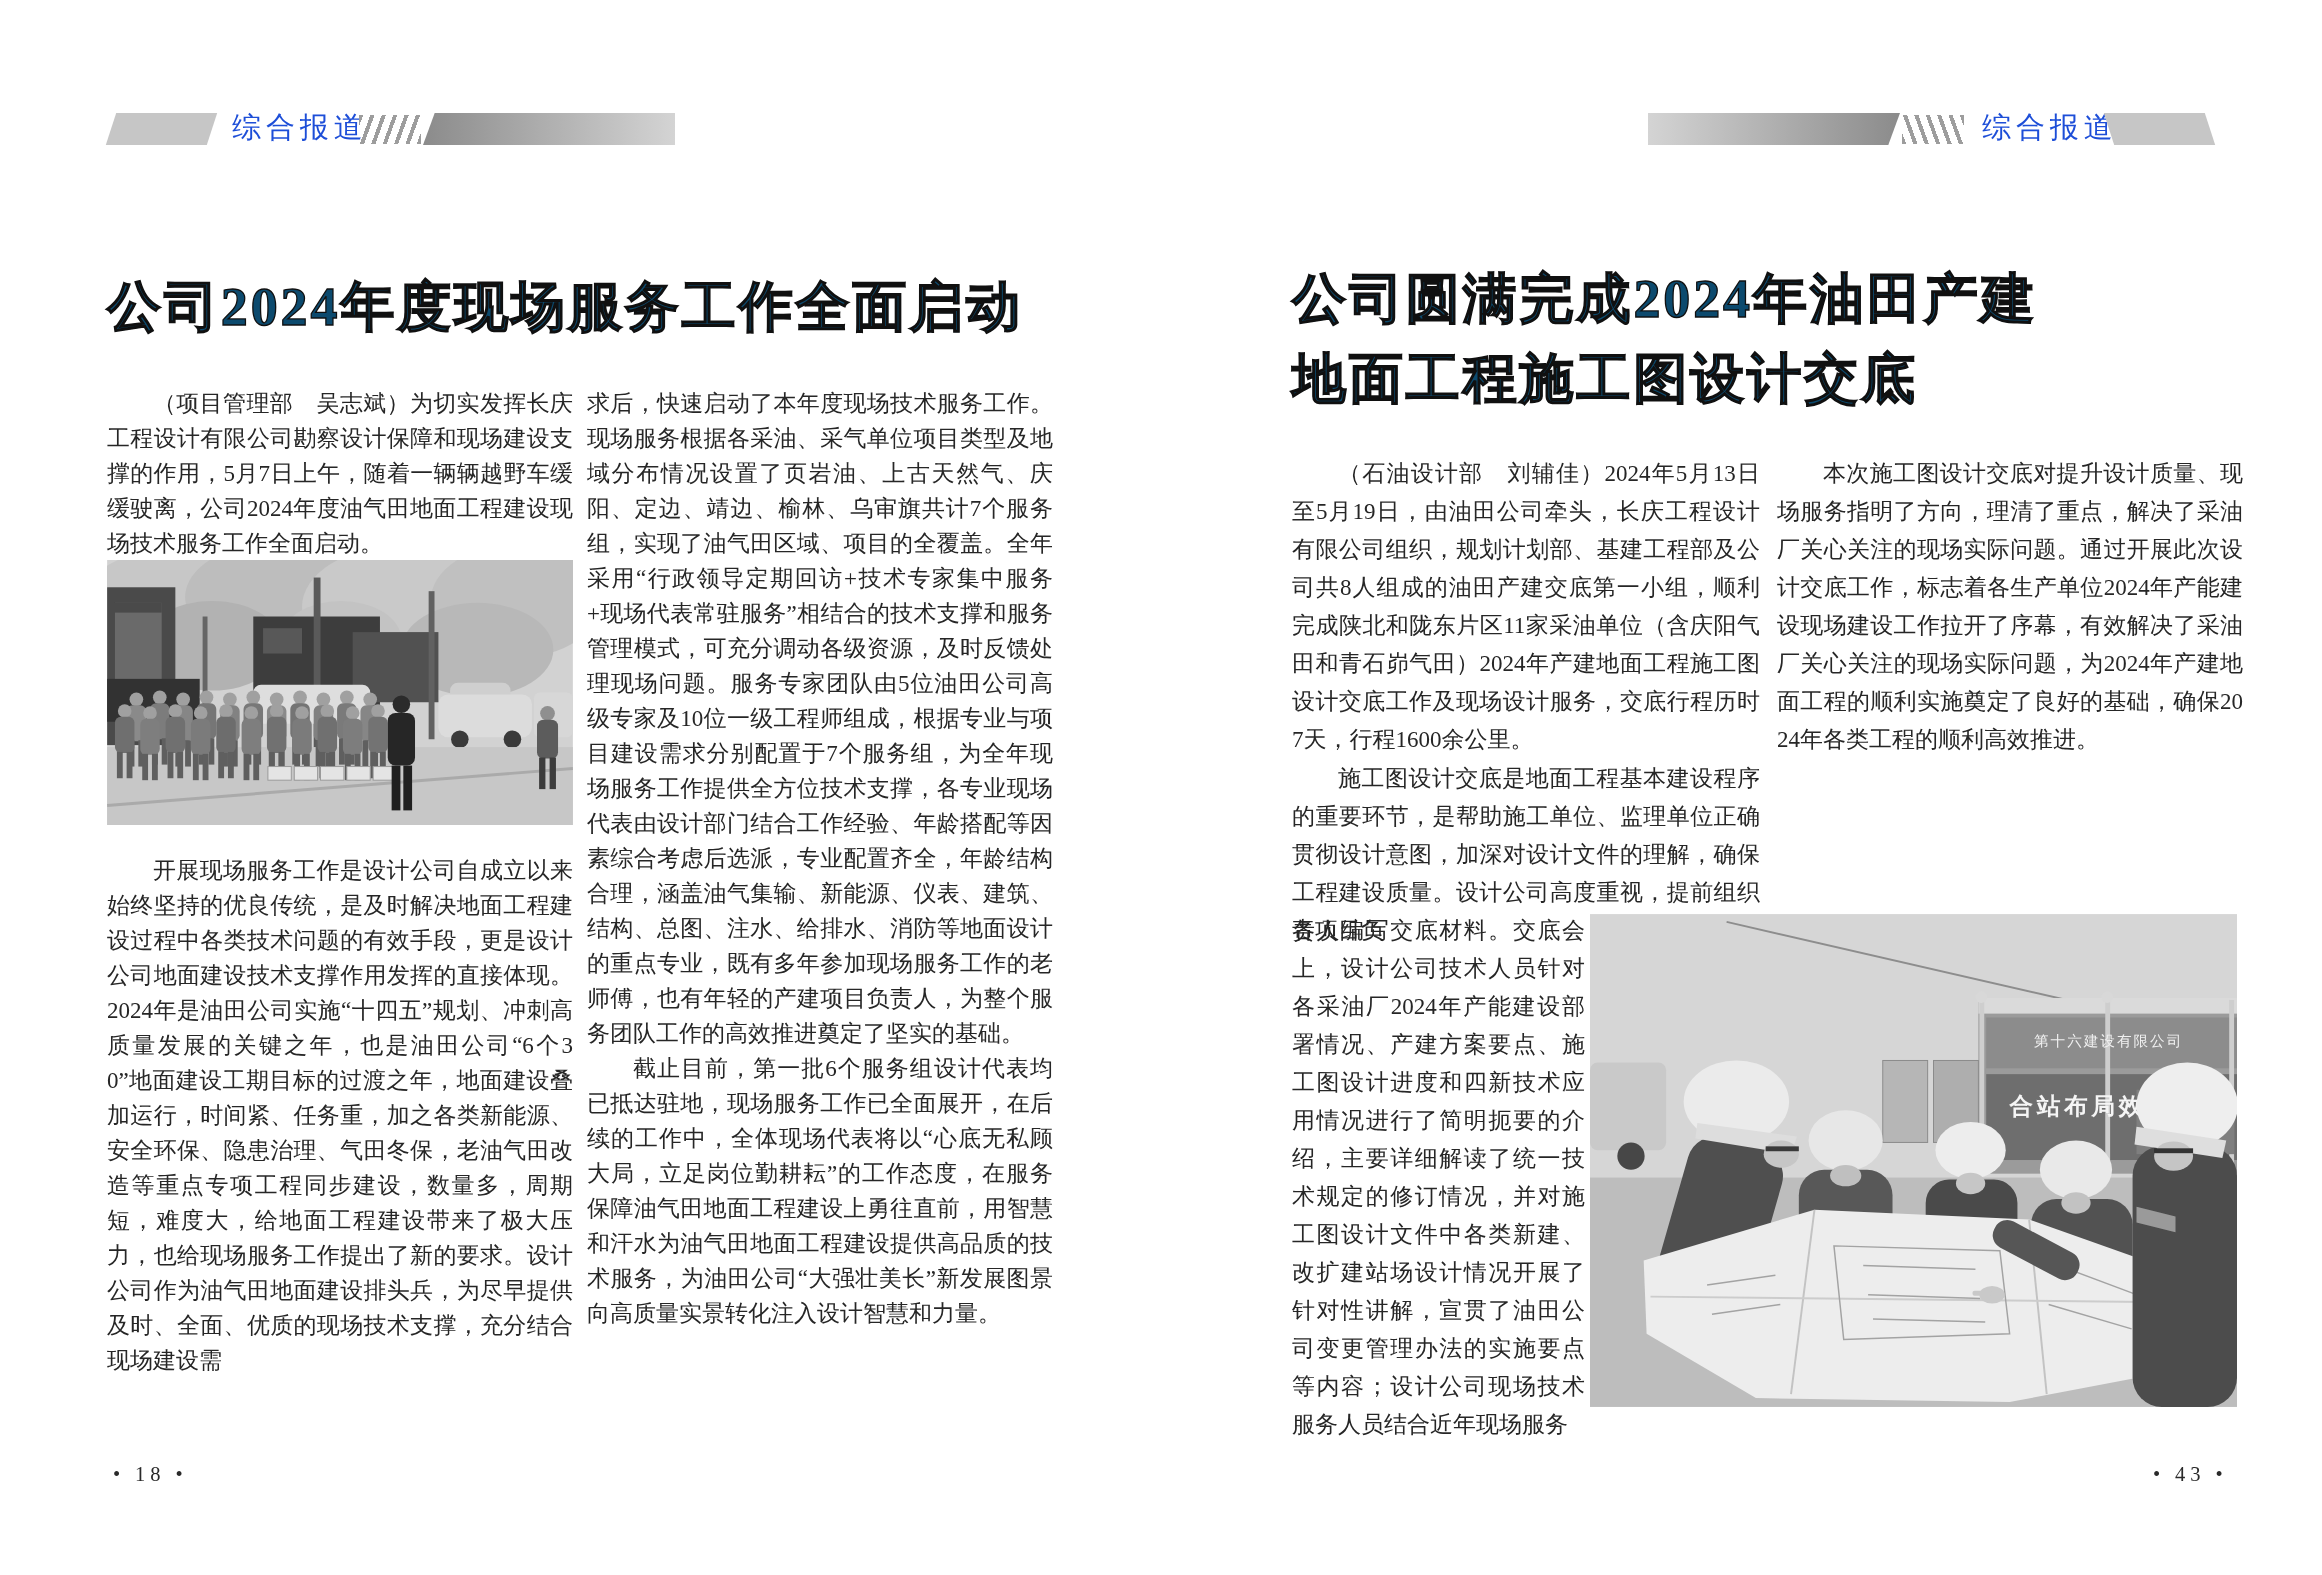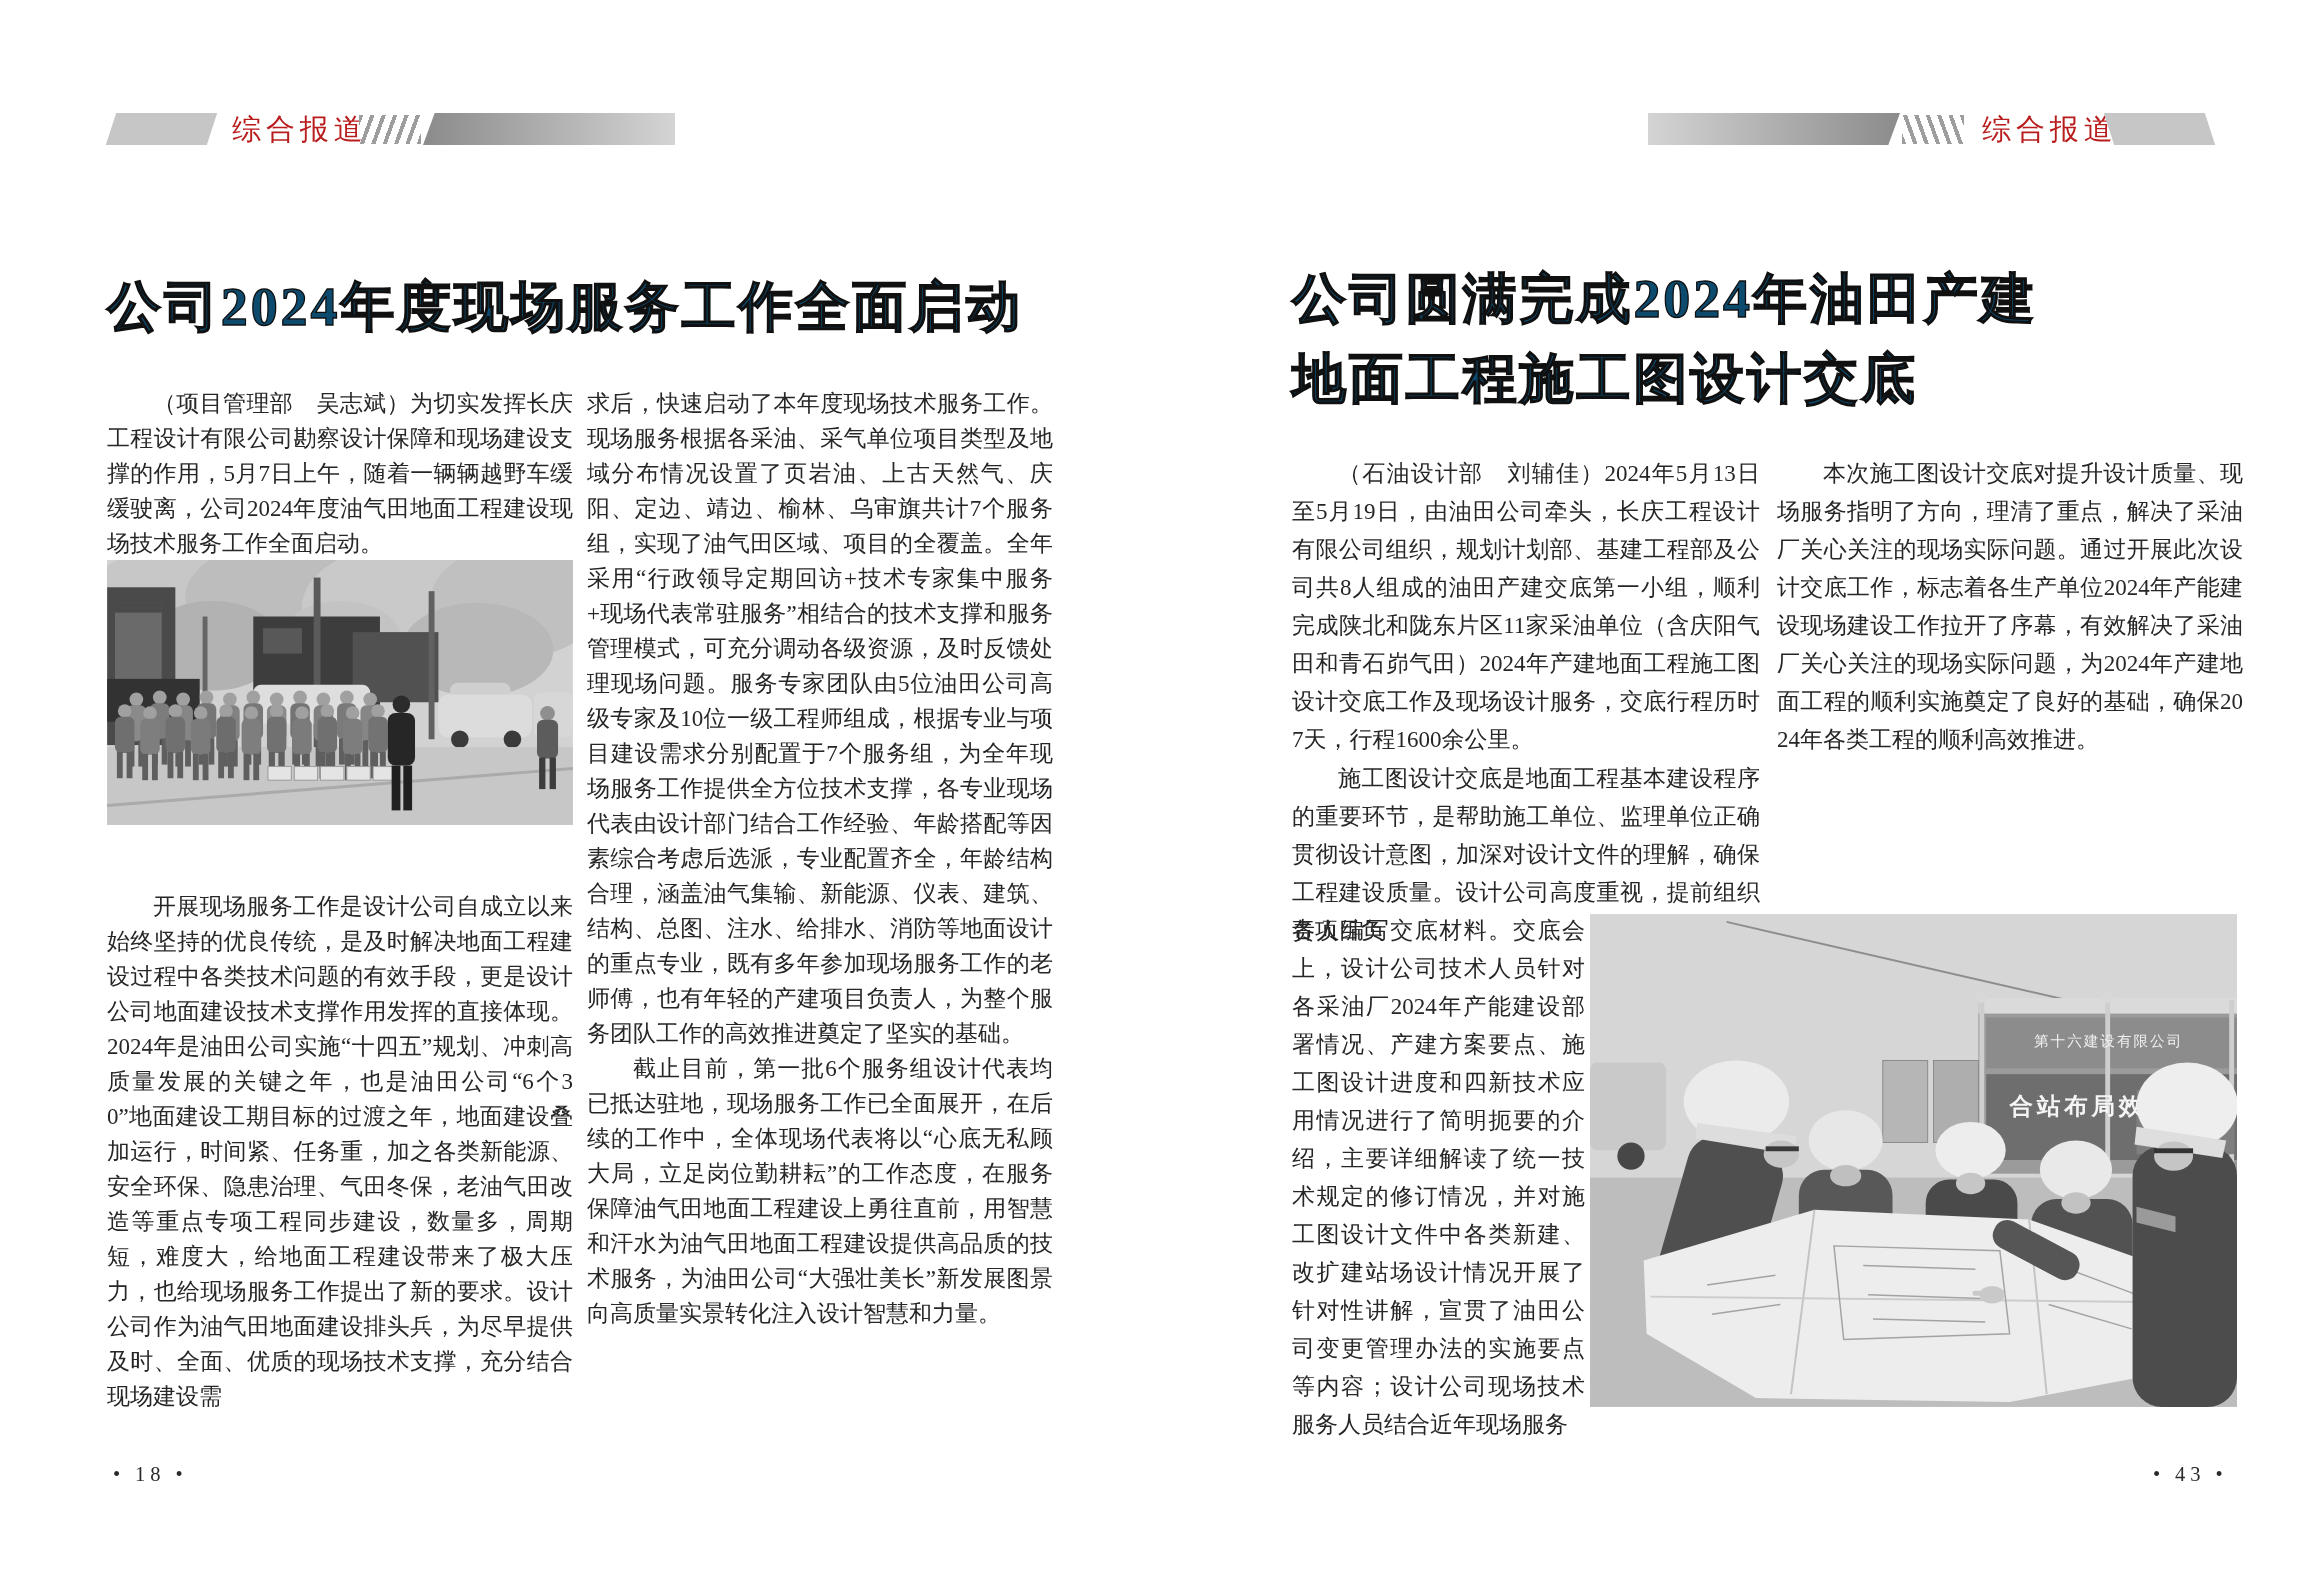--- a/index.html
+++ b/index.html
@@ -1,22 +1,22 @@
 <!DOCTYPE html>
 <html><head>
 <meta charset="utf-8">
 <style>
   html,body{margin:0;padding:0;background:#fff;}
   #spread{position:relative;width:2322px;height:1575px;background:#ffffff;overflow:hidden;
           font-family:"Liberation Serif","DejaVu Serif",serif;color:#262626;}
   .abs{position:absolute;}
   
   .hdr-pill{height:32px;background:#c6c6c6;}
-  .hdr-label{height:32px;line-height:33px;font-family:Liberation Serif, serif;
-             font-size:29px;letter-spacing:4.9px;color:#b91c1c;font-weight:500;}
+  .hdr-label{height:32px;line-height:33px;font-family:Liberation Mono, monospace;
+             font-size:29px;letter-spacing:4.9px;color:#1d4ed8;font-weight:500;}
   .slashes{width:62px;height:29px;}
   .slash-l{background:repeating-linear-gradient(110deg,#9d9d9d 0,#9d9d9d 3.9px,transparent 3.9px,transparent 10.7px);}
   .slash-r{background:repeating-linear-gradient(70deg,#9d9d9d 0,#9d9d9d 3.9px,transparent 3.9px,transparent 10.7px);}
   .bar-l{width:252px;height:32px;background:linear-gradient(to right,#8b8b8b,#d4d4d4);
          clip-path:polygon(11.7px 0,100% 0,100% 100%,0 100%);}
   .bar-r{width:252px;height:32px;background:linear-gradient(to left,#8b8b8b,#d4d4d4);
          clip-path:polygon(0 0,100% 0,calc(100% - 11.7px) 100%,0 100%);}
   
   .headline{font-weight:900;color:#0c4a6e;-webkit-text-stroke:1.3px #101010;
             text-align:left;font-size:54px;letter-spacing:2.9px;white-space:nowrap;}
@@ -131,21 +131,21 @@
         </g>
         <g transform="translate(452,206) scale(1.08)">
           <circle cy="-45" r="7" fill="#8f8f8f"></circle>
           <rect x="-10" y="-39" width="20" height="37" rx="6" fill="#5c5c5c"></rect>
           <rect x="-8" y="-3" width="6" height="30" fill="#3c3c3c"></rect>
           <rect x="2" y="-3" width="6" height="30" fill="#3c3c3c"></rect>
         </g>
       </svg>
     </div>
 
-    <div class="abs col lh-l" style="left:107px;top:853px;width:466px;margin-top:36px;">
+    <div class="abs col lh-l" style="left:107px;top:853px;width:466px;">
       <p class="ind">开展现场服务工作是设计公司自成立以来始终坚持的优良传统，是及时解决地面工程建设过程中各类技术问题的有效手段，更是设计公司地面建设技术支撑作用发挥的直接体现。2024年是油田公司实施“十四五”规划、冲刺高质量发展的关键之年，也是油田公司“6个30”地面建设工期目标的过渡之年，地面建设叠加运行，时间紧、任务重，加之各类新能源、安全环保、隐患治理、气田冬保，老油气田改造等重点专项工程同步建设，数量多，周期短，难度大，给地面工程建设带来了极大压力，也给现场服务工作提出了新的要求。设计公司作为油气田地面建设排头兵，为尽早提供及时、全面、优质的现场技术支撑，充分结合现场建设需</p>
     </div>
 
     <div class="abs col lh-l" style="left:587px;top:386px;width:466px;">
       <p>求后，快速启动了本年度现场技术服务工作。现场服务根据各采油、采气单位项目类型及地域分布情况设置了页岩油、上古天然气、庆阳、定边、靖边、榆林、乌审旗共计7个服务组，实现了油气田区域、项目的全覆盖。全年采用“行政领导定期回访+技术专家集中服务+现场代表常驻服务”相结合的技术支撑和服务管理模式，可充分调动各级资源，及时反馈处理现场问题。服务专家团队由5位油田公司高级专家及10位一级工程师组成，根据专业与项目建设需求分别配置于7个服务组，为全年现场服务工作提供全方位技术支撑，各专业现场代表由设计部门结合工作经验、年龄搭配等因素综合考虑后选派，专业配置齐全，年龄结构合理，涵盖油气集输、新能源、仪表、建筑、结构、总图、注水、给排水、消防等地面设计的重点专业，既有多年参加现场服务工作的老师傅，也有年轻的产建项目负责人，为整个服务团队工作的高效推进奠定了坚实的基础。</p>
       <p class="ind">截止目前，第一批6个服务组设计代表均已抵达驻地，现场服务工作已全面展开，在后续的工作中，全体现场代表将以“心底无私顾大局，立足岗位勤耕耘”的工作态度，在服务保障油气田地面工程建设上勇往直前，用智慧和汗水为油气田地面工程建设提供高品质的技术服务，为油田公司“大强壮美长”新发展图景向高质量实景转化注入设计智慧和力量。</p>
     </div>
 
     <div class="abs pageno" style="left:113px;top:1463px;">• 18 •</div>
   </div>

